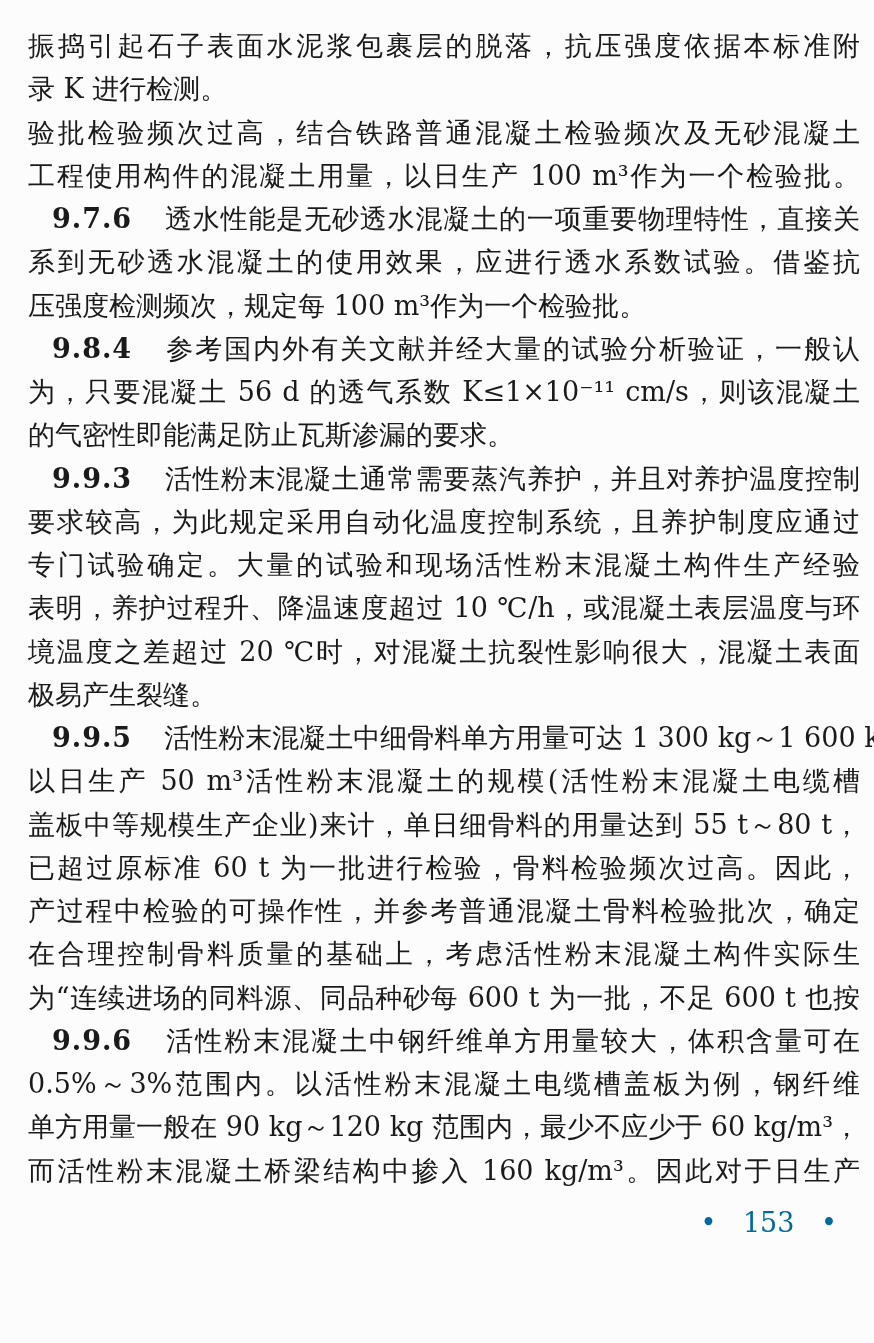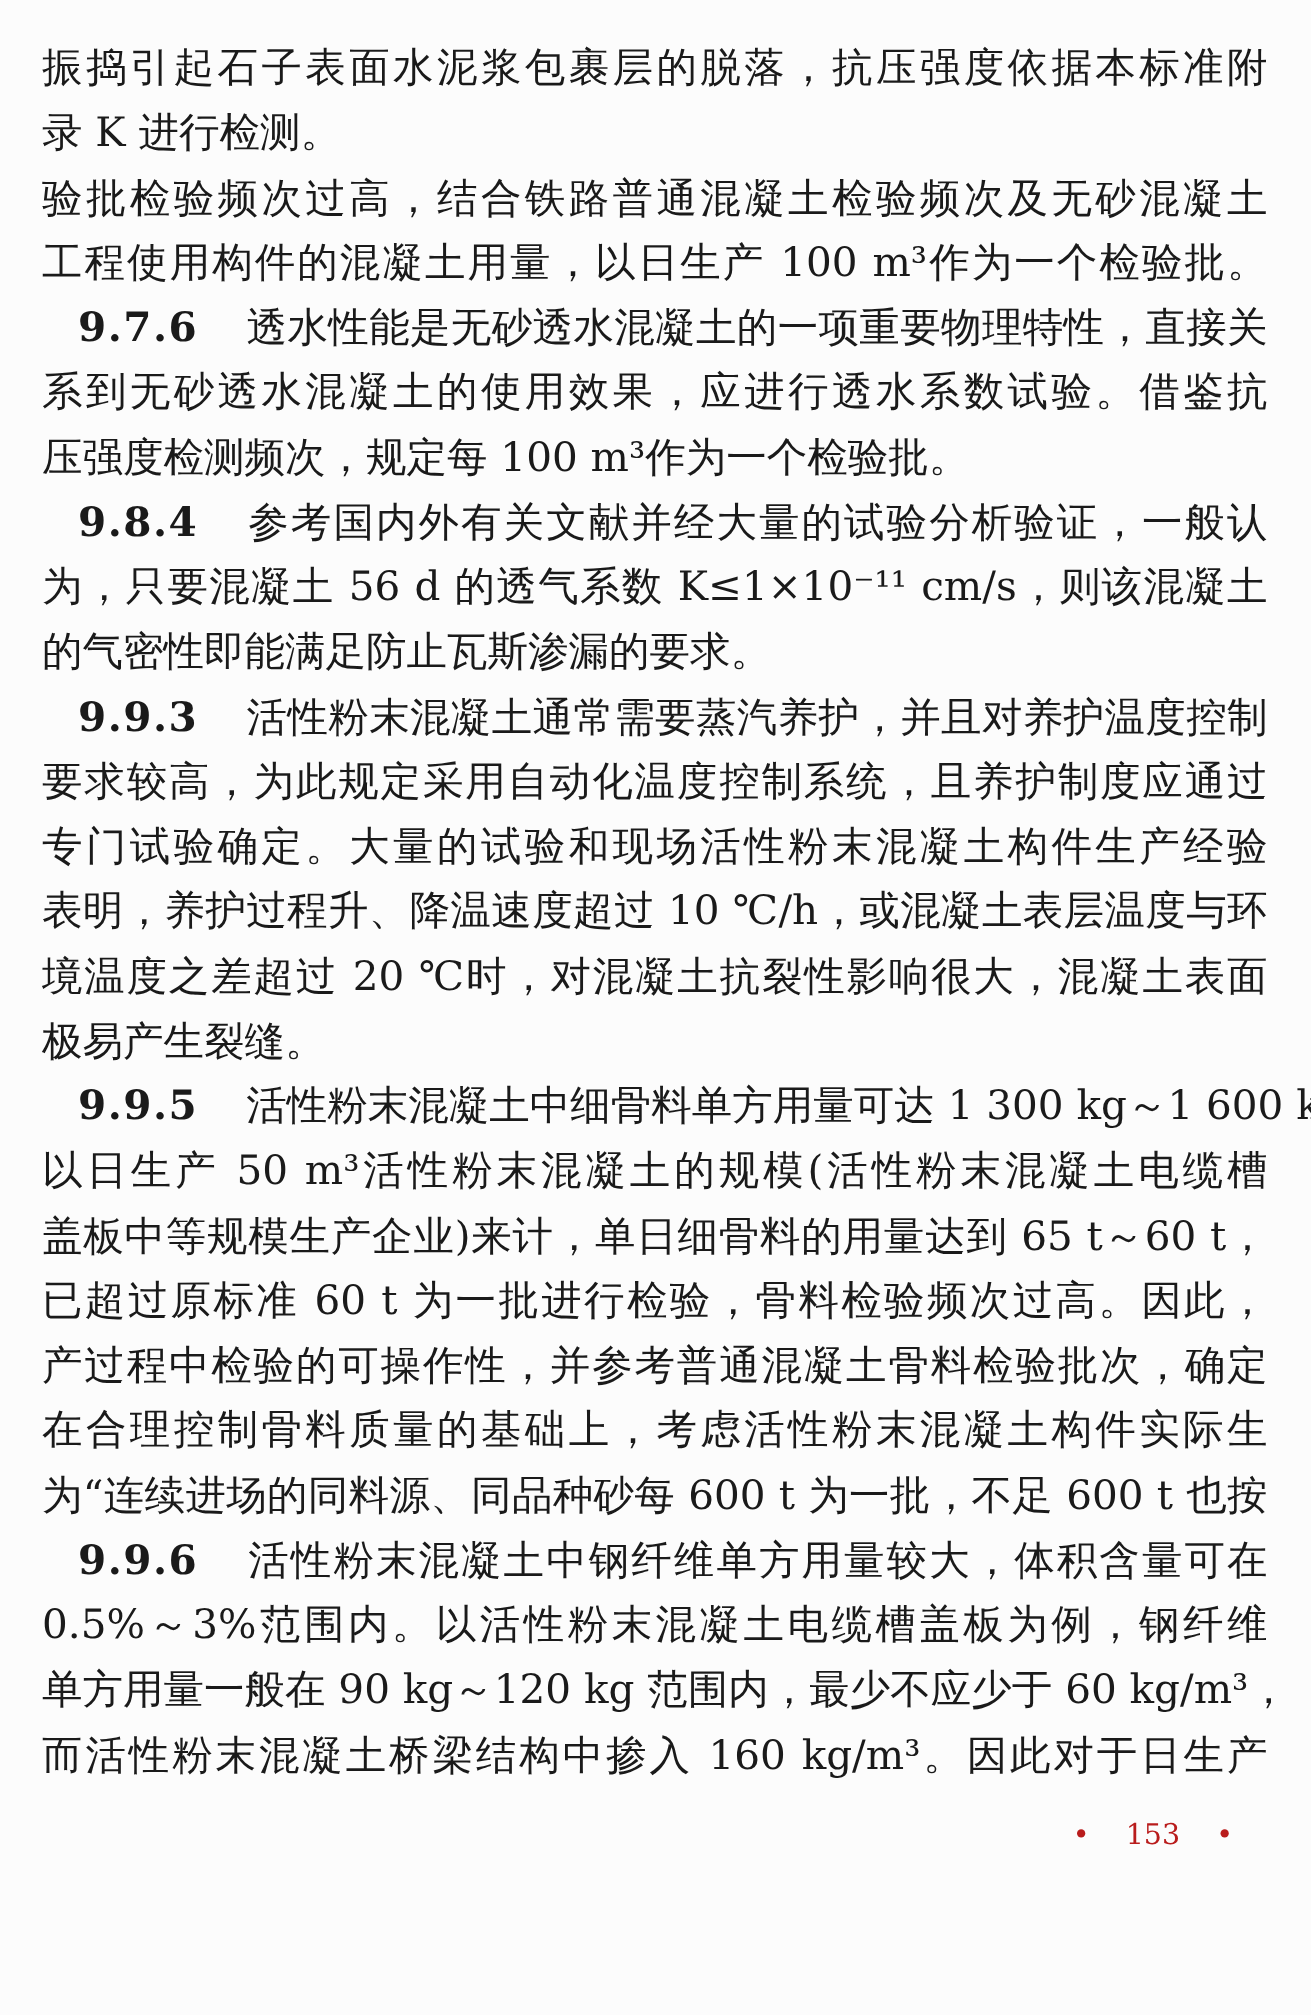--- a/index.html
+++ b/index.html
@@ -11,21 +11,21 @@
     height: 1343px;
     overflow: hidden;
     background: #fcfcfc;
     color: #1a1a1a;
     font-family: "DejaVu Serif", "Liberation Serif", serif;
   }
   .page {
     box-sizing: border-box;
     width: 874px;
     height: 1343px;
-    padding: 24px 29px 0 28px;
+    padding: 24px 14px 0 28px;
   }
   .line {
     font-size: 27px;
     height: 43.25px;
     line-height: 43.25px;
     white-space: nowrap;
     text-align: justify;
     text-align-last: left;
     overflow: visible;
   }
@@ -36,26 +36,26 @@
     text-indent: 56px;
   }
   .secnum {
     font-weight: bold;
     margin-right: 32px;
     letter-spacing: 1px;
     margin-left: 24px;
   }
   .pagenum {
     margin-top: 14px;
-    font-size: 19px;
+    font-size: 27px;
     line-height: 34px;
     text-align: right;
     padding-right: 23px;
     word-spacing: 18px;
-    color: #b91c1c;
+    color: #0369a1;
   }
 </style>
 </head>
 <body style="background: rgb(252, 252, 252); color: rgb(26, 26, 26);">
 
 <div class="page">
   <div id="text-block">
       <div class="line fill">振捣引起石子表面水泥浆包裹层的脱落，抗压强度依据本标准附</div>
       <div class="line">录 K 进行检测。</div>
       <div class="line fill">验批检验频次过高，结合铁路普通混凝土检验频次及无砂混凝土</div>
@@ -67,21 +67,21 @@
       <div class="line fill">为，只要混凝土 56 d 的透气系数 K≤1×10⁻¹¹ cm/s，则该混凝土</div>
       <div class="line">的气密性即能满足防止瓦斯渗漏的要求。</div>
       <div class="line fill"><b class="secnum">9.9.3</b>活性粉末混凝土通常需要蒸汽养护，并且对养护温度控制</div>
       <div class="line fill">要求较高，为此规定采用自动化温度控制系统，且养护制度应通过</div>
       <div class="line fill">专门试验确定。大量的试验和现场活性粉末混凝土构件生产经验</div>
       <div class="line fill">表明，养护过程升、降温速度超过 10 ℃/h，或混凝土表层温度与环</div>
       <div class="line fill">境温度之差超过 20 ℃时，对混凝土抗裂性影响很大，混凝土表面</div>
       <div class="line">极易产生裂缝。</div>
       <div class="line fill"><b class="secnum">9.9.5</b>活性粉末混凝土中细骨料单方用量可达 1 300 kg～1 600 kg，</div>
       <div class="line fill">以日生产 50 m³活性粉末混凝土的规模(活性粉末混凝土电缆槽</div>
-      <div class="line fill">盖板中等规模生产企业)来计，单日细骨料的用量达到 65 t～60 t，</div>
+      <div class="line fill">盖板中等规模生产企业)来计，单日细骨料的用量达到 55 t～80 t，</div>
       <div class="line fill">已超过原标准 60 t 为一批进行检验，骨料检验频次过高。因此，</div>
       <div class="line fill">产过程中检验的可操作性，并参考普通混凝土骨料检验批次，确定</div>
       <div class="line fill">在合理控制骨料质量的基础上，考虑活性粉末混凝土构件实际生</div>
       <div class="line fill">为“连续进场的同料源、同品种砂每 600 t 为一批，不足 600 t 也按</div>
       <div class="line fill"><b class="secnum">9.9.6</b>活性粉末混凝土中钢纤维单方用量较大，体积含量可在</div>
       <div class="line fill">0.5%～3%范围内。以活性粉末混凝土电缆槽盖板为例，钢纤维</div>
       <div class="line fill">单方用量一般在 90 kg～120 kg 范围内，最少不应少于 60 kg/m³，</div>
       <div class="line fill">而活性粉末混凝土桥梁结构中掺入 160 kg/m³。因此对于日生产</div>
     </div>
   <div class="pagenum">• 153 •</div>

